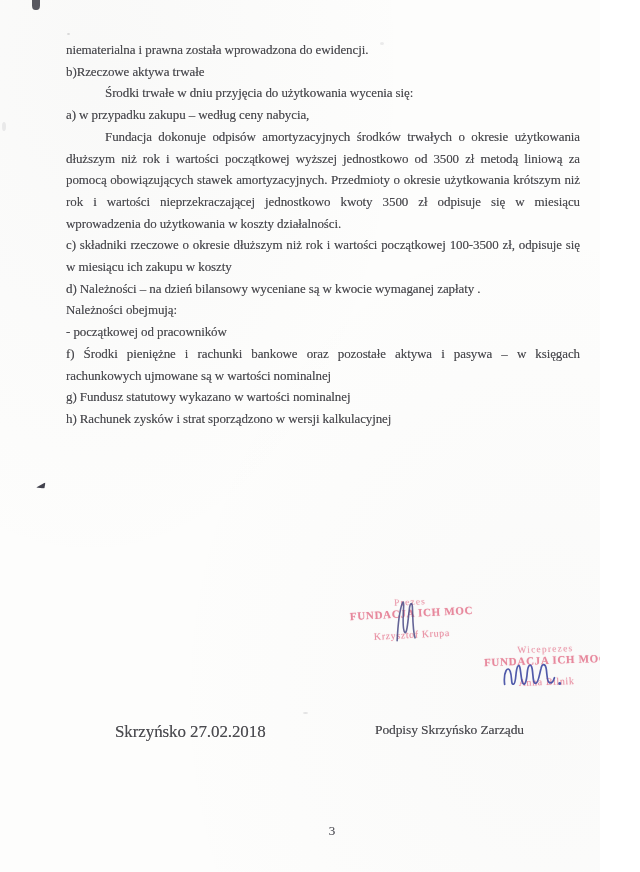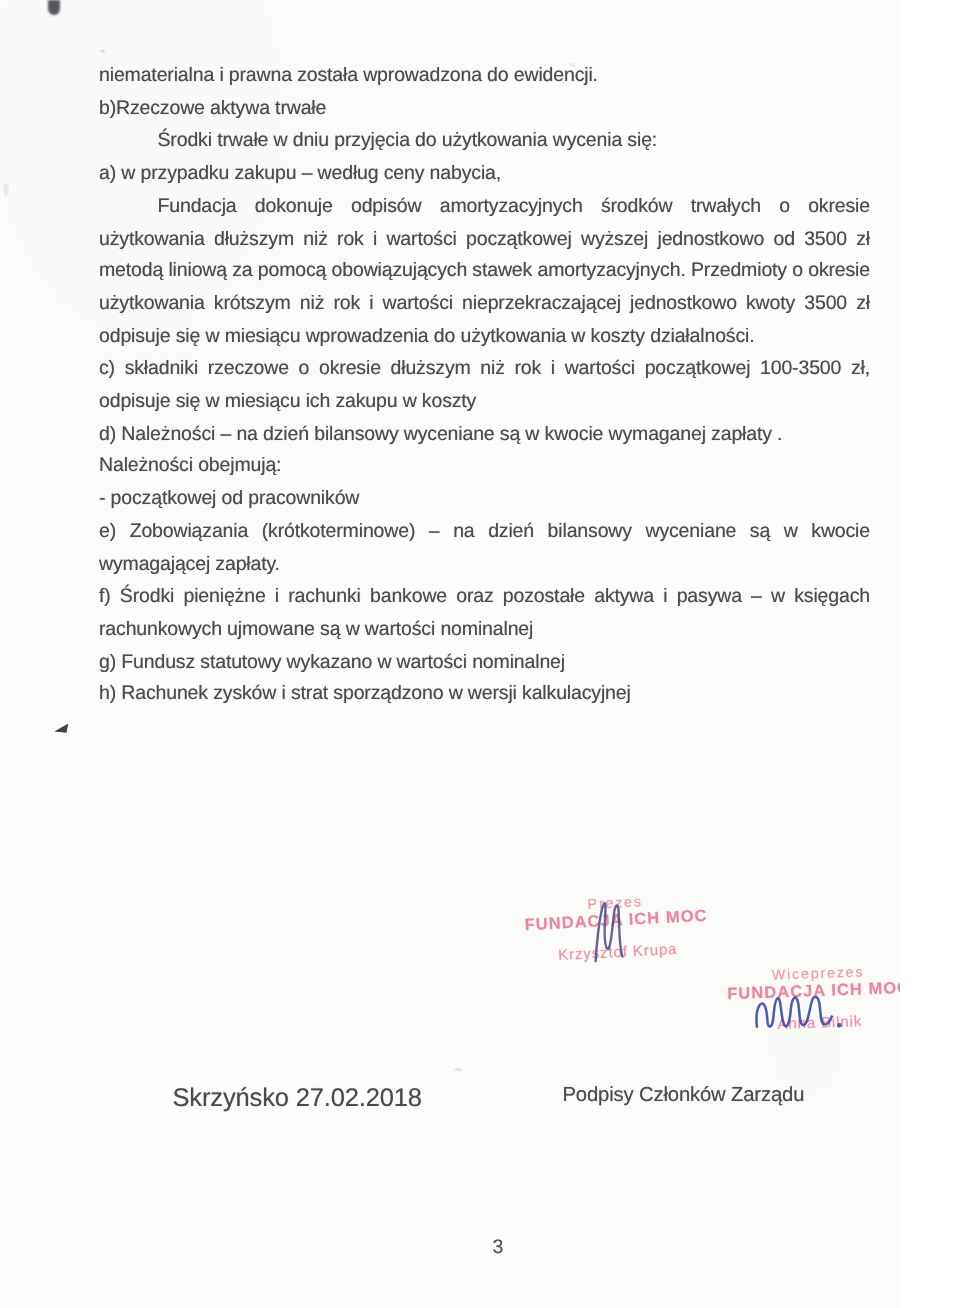--- a/index.html
+++ b/index.html
@@ -17,20 +17,21 @@
   }
   .page{
     position:relative;
     width:600px;height:872px;
     overflow:hidden;
     background:
       radial-gradient(ellipse at 15% 8%, rgba(120,120,125,0.03), transparent 45%),
       radial-gradient(ellipse at 90% 80%, rgba(120,120,125,0.025), transparent 50%),
       var(--paper);
     color:var(--ink);
+    font-family:Liberation Serif, serif;
   }
   
   .text-block{
     position:absolute;
     left:66px; top:39px; width:514px;
     font-size:13px;
     line-height:21.7px;
     letter-spacing:-0.1px;
     color:var(--ink);
     text-shadow:0 0 0.6px rgba(74,74,79,0.55);
@@ -104,21 +105,20 @@
   <main class="text-block">
     <p>niematerialna i prawna została wprowadzona do ewidencji.</p>
     <p>b)Rzeczowe aktywa trwałe</p>
     <p class="indent">Środki trwałe w dniu przyjęcia do użytkowania wycenia się:</p>
     <p>a) w przypadku zakupu – według ceny nabycia,</p>
     <p class="indent justify">Fundacja dokonuje odpisów amortyzacyjnych środków trwałych o okresie użytkowania dłuższym niż rok i wartości początkowej wyższej jednostkowo od 3500 zł metodą liniową za pomocą obowiązujących stawek amortyzacyjnych. Przedmioty o okresie użytkowania krótszym niż rok i wartości nieprzekraczającej jednostkowo kwoty 3500 zł odpisuje się w miesiącu wprowadzenia do użytkowania w koszty działalności.</p>
     <p class="justify">c) składniki rzeczowe o okresie dłuższym niż rok i wartości początkowej 100-3500 zł, odpisuje się w miesiącu ich zakupu w koszty</p>
     <p>d) Należności – na dzień bilansowy wyceniane są w kwocie wymaganej zapłaty .</p>
     <p>Należności obejmują:</p>
     <p>- początkowej od pracowników</p>
-    <p class="justify">e) Zobowiązania (krótkoterminowe) – na dzień bilansowy wyceniane są w kwocie wymagającej zapłaty.</p>
     <p class="justify">f) Środki pieniężne i rachunki bankowe oraz pozostałe aktywa i pasywa – w księgach rachunkowych ujmowane są w wartości nominalnej</p>
     <p>g) Fundusz statutowy wykazano w wartości nominalnej</p>
     <p>h) Rachunek zysków i strat sporządzono w wersji kalkulacyjnej</p>
   </main>
 
   <div class="stamp stamp-1">
     <div class="role">Prezes</div>
     <div class="org">FUNDACJA ICH MOC</div>
     <div class="name">Krzysztof Krupa</div>
     <svg class="sig sig-1" width="30" height="44" viewBox="0 0 30 44">
@@ -130,16 +130,16 @@
     <div class="role">Wiceprezes</div>
     <div class="org">FUNDACJA ICH MOC</div>
     <div class="name">Anna Bilnik</div>
     <svg class="sig sig-2" width="66" height="38" viewBox="0 0 66 38">
       <path d="M4,27 C3,14 8,8 10,14 C12,20 10,28 13,27 C16,26 15,12 18,9 C21,6 20,21 22,26 C24,30 26,25 27,16 C28,8 31,6 32,12 C33,18 32,27 35,27 C38,27 39,18 41,12 C42,8 45,7 46,12 C47,18 46,26 49,27 C51,27.5 53,25 54,22" fill="none" stroke="#3e49a2" stroke-width="1.7" stroke-linecap="round" opacity="0.9"></path>
       <circle cx="59" cy="28" r="1.5" fill="#3e49a2" opacity="0.9"></circle>
     </svg>
   </div>
 
   <span class="place-date">Skrzyńsko 27.02.2018</span>
-  <span class="signatures-label">Podpisy Członków Zarządu</span>
+  <span class="signatures-label">Podpisy Skrzyńsko Zarządu</span>
   <div class="page-number">3</div>
 
 </div>
 
 </body></html>

